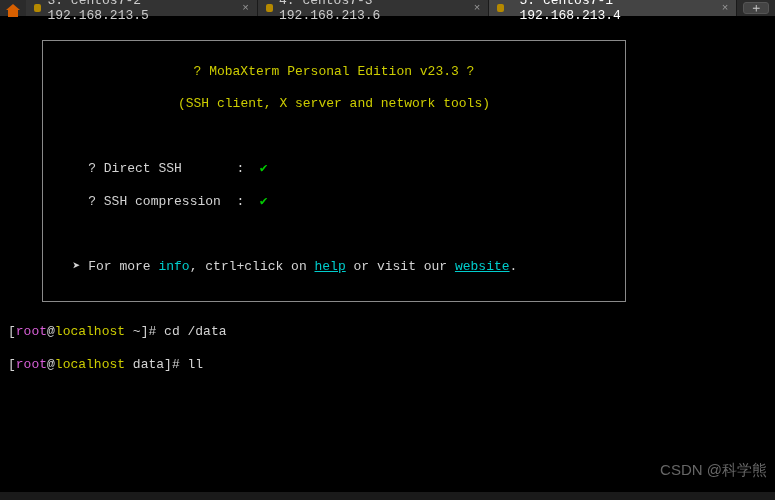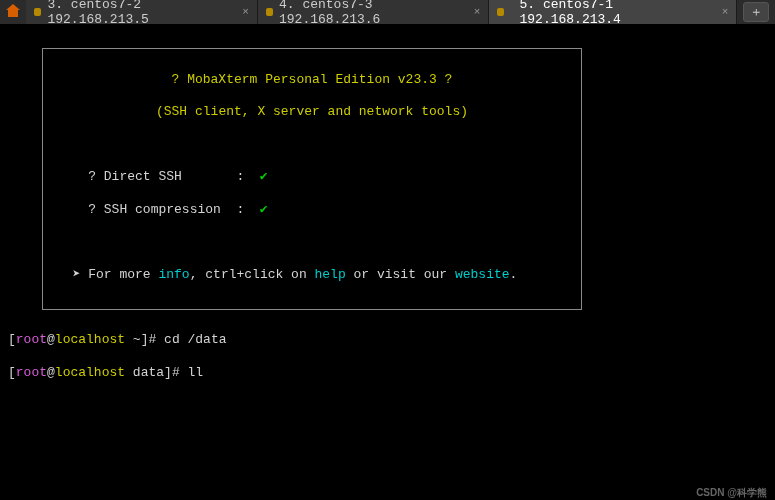--- a/index.html
+++ b/index.html
@@ -12,21 +12,21 @@
     height: 500px;
     overflow: hidden;
   }
   .home-icon {
     width: 20px; height: 20px;
     margin: 1px 4px;
     display: flex; align-items: center; justify-content: center;
   }
   .tabbar {
     background: #2b2b2b;
-    height: 24px;
+    height: 16px;
     display: flex;
     align-items: stretch;
   }
   .tab {
     display: flex;
     align-items: center;
     padding: 0 8px;
     border-right: 1px solid #1a1a1a;
     background: #333;
     color: #ccc;
@@ -54,36 +54,35 @@
     padding: 4px 8px 0 8px;
     background: #000;
     height: calc(100% - 24px);
     line-height: 1.25;
     white-space: pre;
   }
   .box {
     border: 1px solid #8a8a8a;
     padding: 6px 14px 10px 14px;
     margin: 4px 0 6px 34px;
-    width: 540px;
+    width: 584px;
   }
   .center { text-align: center; }
   .yellow { color: #cdcd00; }
   .magenta { color: #d75fd7; }
-  .cyan { color: #00cdcd; }
+  .cyan { color: #00cdcd; text-decoration: underline; }
   .cyan-nou { color: #00cdcd; }
   .green { color: #00cd00; }
   .red { color: #cd0000; }
   .orange { color: #d78700; }
   .watermark {
     position: fixed;
-    right: 8px; bottom: 0;
-    color: #666; font-size: 10px;
+    right: 8px; bottom: 20px;
+    color: #666; font-size: 15px;
     font-family: sans-serif;
-    font-weight: bold;
   }
 </style>
 </head>
 <body>
 
 <div class="tabbar">
   <div class="home-icon">
     <svg width="16" height="16" viewBox="0 0 16 16">
         <path fill="#d75f00" d="M8 1l7 6h-2v7H3V7H1z"></path>
       </svg>

